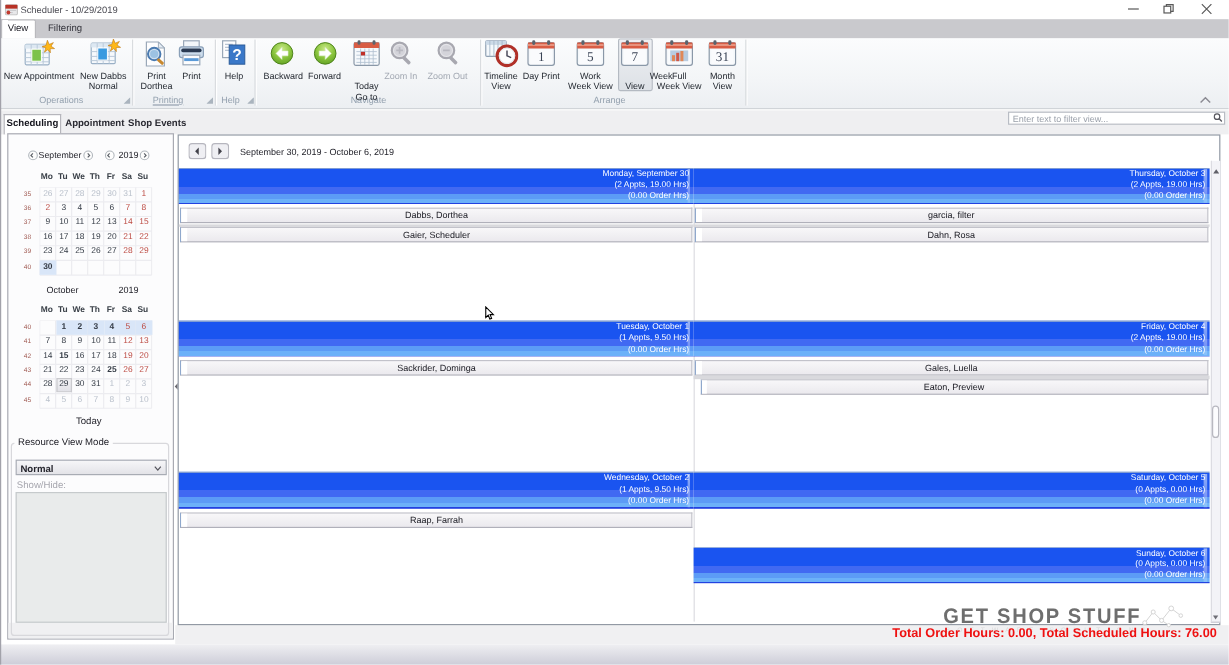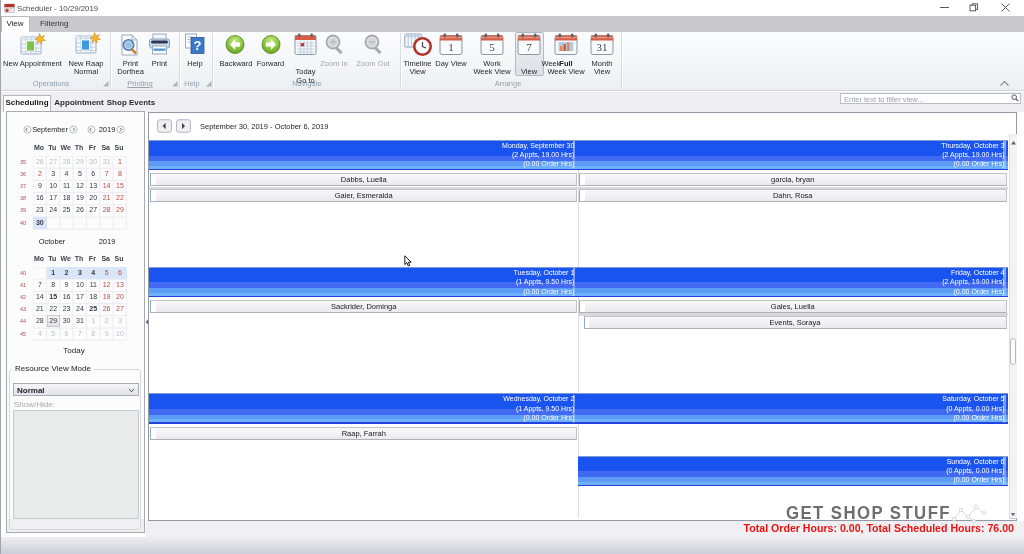--- a/index.html
+++ b/index.html
@@ -187,40 +187,40 @@
 <svg class="a" style="left:590px;top:32.5px" width="24" height="24" viewBox="0 0 24 24">
 <rect x="1" y="2.5" width="22" height="19" rx="2" fill="#f4f7fa" stroke="#8a98a8" stroke-width="1"></rect>
 <path d="M1 2.5 h22 v5 h-22 Z" fill="#d85c44"></path>
 <path d="M1 4.5 h22" stroke="#e8937e" stroke-width="1.6"></path>
 <rect x="4.5" y="0.5" width="2.6" height="4" rx="1.2" fill="#5a646e"></rect>
     <rect x="16.9" y="0.5" width="2.6" height="4" rx="1.2" fill="#5a646e"></rect>
 <rect x="2.8" y="8.3" width="18.4" height="12.3" fill="#fff" opacity="0.55"></rect>
 <text x="12" y="17.5" font-size="11" fill="#3a4456" text-anchor="middle" font-family="Liberation Serif">31</text>
 </svg>
 <div class="a lbl" style="left:-5.5px;top:59.5px;width:76px;">New Appointment</div>
-<div class="a lbl" style="left:51px;top:59.5px;width:70px;">New Raap</div>
+<div class="a lbl" style="left:51px;top:59.5px;width:70px;">New Dabbs</div>
 <div class="a lbl" style="left:51px;top:67.5px;width:70px;">Normal</div>
 <div class="a lbl" style="left:95.5px;top:59.5px;width:70px;">Print</div>
 <div class="a lbl" style="left:95.5px;top:67.5px;width:70px;">Dorthea</div>
 <div class="a lbl" style="left:124.5px;top:59.5px;width:70px;">Print</div>
 <div class="a lbl" style="left:160px;top:59.5px;width:70px;">Help</div>
 <div class="a lbl" style="left:201px;top:59.5px;width:70px;">Backward</div>
 <div class="a lbl" style="left:235.5px;top:59.5px;width:70px;">Forward</div>
 <div class="a lbl" style="left:270.5px;top:77px;width:70px;">Go to</div>
 <div class="a lbl" style="left:270.5px;top:67.5px;width:70px;">Today</div>
 <div class="a lbl" style="left:299px;top:59.5px;width:70px;color:#a2a8b2;">Zoom In</div>
 <div class="a lbl" style="left:338px;top:59.5px;width:70px;color:#a2a8b2;">Zoom Out</div>
 <div class="a lbl" style="left:382.5px;top:59.5px;width:70px;">Timeline</div>
 <div class="a lbl" style="left:382.5px;top:67.5px;width:70px;">View</div>
-<div class="a lbl" style="left:416px;top:59.5px;width:70px;">Day View</div>
+<div class="a lbl" style="left:416px;top:59.5px;width:70px;">Day Print</div>
 <div class="a lbl" style="left:457px;top:59.5px;width:70px;">Work</div>
 <div class="a lbl" style="left:457px;top:67.5px;width:70px;">Week View</div>
 <div class="a lbl" style="left:516px;top:59.5px;width:70px;">Week</div>
 <div class="a lbl" style="left:494px;top:67.5px;width:70px;">View</div>
-<div class="a lbl" style="left:531px;top:59.5px;width:70px;font-weight:bold;">Full</div>
+<div class="a lbl" style="left:531px;top:59.5px;width:70px;">Full</div>
 <div class="a lbl" style="left:531px;top:67.5px;width:70px;">Week View</div>
 <div class="a lbl" style="left:567px;top:59.5px;width:70px;">Month</div>
 <div class="a lbl" style="left:567px;top:67.5px;width:70px;">View</div>
 <div class="a" style="left:0;top:91.5px;width:1024px;height:20.5px;background:#efeff1;"></div>
 <div class="a" style="left:3px;top:94.5px;width:48px;height:17.5px;background:#fff;border:1px solid #b6b6bc;border-bottom:none;"></div>
 <div class="a" style="left:3px;top:97.5px;width:48px;text-align:center;font-size:8px;font-weight:bold;color:#16161e;">Scheduling</div>
 <div class="a" style="left:53px;top:97.5px;width:52px;text-align:center;font-size:8px;font-weight:bold;color:#2a2a32;">Appointment</div>
 <div class="a" style="left:106px;top:97.5px;width:50px;text-align:center;font-size:8px;font-weight:bold;color:#2a2a32;">Shop Events</div>
 <div class="a" style="left:840px;top:92.5px;width:181px;height:11.5px;background:#fff;border:1px solid #b8bcc4;"></div>
 <div class="a" style="left:844px;top:94.5px;font-size:7.5px;color:#9aa0aa;">Enter text to filter view...</div>
@@ -434,66 +434,66 @@
 <div class="a" style="left:578.3px;top:393.1px;width:429.7px;height:30.6px;background:linear-gradient(#7e9bd4 0px,#7e9bd4 1px,#1a54f0 1px,#1a54f0 15.5px,#4169f2 15.5px,#4169f2 21.5px,#5c9bf6 21.5px,#5c9bf6 25.8px,#6cb1f9 25.8px,#6cb1f9 29.4px,#2342e0 29.4px);"></div>
 <div class="a hdrtxt" style="left:578.3px;top:394.3px;width:426.2px;">Saturday, October 5<br>(0 Appts, 0.00 Hrs)<br>(0.00 Order Hrs)</div>
 <div class="a" style="left:1003px;top:394.6px;width:2.5px;height:28px;background:linear-gradient(rgba(255,255,255,0.55),rgba(255,255,255,0.18));"></div>
 <div class="a" style="left:578.3px;top:455.8px;width:429.7px;height:30.6px;background:linear-gradient(#7e9bd4 0px,#7e9bd4 1px,#1a54f0 1px,#1a54f0 15.5px,#4169f2 15.5px,#4169f2 21.5px,#5c9bf6 21.5px,#5c9bf6 25.8px,#6cb1f9 25.8px,#6cb1f9 29.4px,#2342e0 29.4px);"></div>
 <div class="a hdrtxt" style="left:578.3px;top:457px;width:426.2px;">Sunday, October 6<br>(0 Appts, 0.00 Hrs)<br>(0.00 Order Hrs)</div>
 <div class="a" style="left:1003px;top:457.3px;width:2.5px;height:28px;background:linear-gradient(rgba(255,255,255,0.55),rgba(255,255,255,0.18));"></div>
 <div class="bar" style="left:150.3px;top:173.3px;width:426.9px;height:13.2px;">
     <div style="position:absolute;left:0;top:0;bottom:0;width:4.5px;background:#fff;"></div>
   </div>
 <div class="a" style="left:150.3px;top:173.3px;width:426.9px;">
-    <div class="bartxt">Dabbs, Luella</div>
+    <div class="bartxt">Dabbs, Dorthea</div>
   </div>
 <div class="a" style="left:149.3px;top:186.5px;width:428.5px;height:2.9px;background:#d9d9dd;"></div>
 <div class="bar" style="left:150.3px;top:189.3px;width:426.9px;height:13.2px;">
     <div style="position:absolute;left:0;top:0;bottom:0;width:4.5px;background:#fff;"></div>
   </div>
 <div class="a" style="left:150.3px;top:189.3px;width:426.9px;">
-    <div class="bartxt">Gaier, Esmeralda</div>
+    <div class="bartxt">Gaier, Scheduler</div>
   </div>
 <div class="bar" style="left:150.3px;top:300.2px;width:426.9px;height:13.2px;">
     <div style="position:absolute;left:0;top:0;bottom:0;width:4.5px;background:#fff;"></div>
   </div>
 <div class="a" style="left:150.3px;top:300.2px;width:426.9px;">
     <div class="bartxt">Sackrider, Dominga</div>
   </div>
 <div class="bar" style="left:150.3px;top:427.3px;width:426.9px;height:13.2px;">
     <div style="position:absolute;left:0;top:0;bottom:0;width:4.5px;background:#fff;"></div>
   </div>
 <div class="a" style="left:150.3px;top:427.3px;width:426.9px;">
     <div class="bartxt">Raap, Farrah</div>
   </div>
 <div class="bar" style="left:579px;top:173.3px;width:427.5px;height:13.2px;">
     <div style="position:absolute;left:0;top:0;bottom:0;width:4.5px;background:#fff;"></div>
   </div>
 <div class="a" style="left:579px;top:173.3px;width:427.5px;">
-    <div class="bartxt">garcia, bryan</div>
+    <div class="bartxt">garcia, filter</div>
   </div>
 <div class="a" style="left:578.3px;top:186.5px;width:429.7px;height:2.9px;background:#d9d9dd;"></div>
 <div class="bar" style="left:579px;top:189.3px;width:427.5px;height:13.2px;">
     <div style="position:absolute;left:0;top:0;bottom:0;width:4.5px;background:#fff;"></div>
   </div>
 <div class="a" style="left:579px;top:189.3px;width:427.5px;">
     <div class="bartxt">Dahn, Rosa</div>
   </div>
 <div class="bar" style="left:579px;top:300.2px;width:427.5px;height:13.2px;">
     <div style="position:absolute;left:0;top:0;bottom:0;width:4.5px;background:#fff;"></div>
   </div>
 <div class="a" style="left:579px;top:300.2px;width:427.5px;">
     <div class="bartxt">Gales, Luella</div>
   </div>
 <div class="a" style="left:578.3px;top:313.4px;width:429.7px;height:2.9px;background:#d9d9dd;"></div>
 <div class="bar" style="left:583.5px;top:316.2px;width:423px;height:13.2px;">
     <div style="position:absolute;left:0;top:0;bottom:0;width:4.5px;background:#fff;"></div>
   </div>
 <div class="a" style="left:583.5px;top:316.2px;width:423px;">
-    <div class="bartxt">Events, Soraya</div>
+    <div class="bartxt">Eaton, Preview</div>
   </div>
 <div class="a" style="left:1008.5px;top:134px;width:8px;height:384.5px;background:#f3f3f7;border-left:1px solid #dcdce2;border-bottom:1px solid #c8c8d0;"></div>
 <svg class="a" style="left:1009.5px;top:140px" width="7" height="6" viewBox="0 0 7 6">
     <path d="M3.5 1 L6 4.5 L1 4.5 Z" fill="#606068"></path>
   </svg>
 <svg class="a" style="left:1010px;top:511.5px" width="6" height="5" viewBox="0 0 6 5">
     <path d="M0.8 1 L5.2 1 L3 4.2 Z" fill="#6e6e76"></path>
   </svg>
 <div class="a" style="left:1009.5px;top:338px;width:6px;height:27px;background:#fcfcfe;border:1px solid #b8b8c0;border-radius:3px;"></div>
 <svg class="a" style="left:780px;top:501px" width="215" height="28" viewBox="0 0 215 28">

